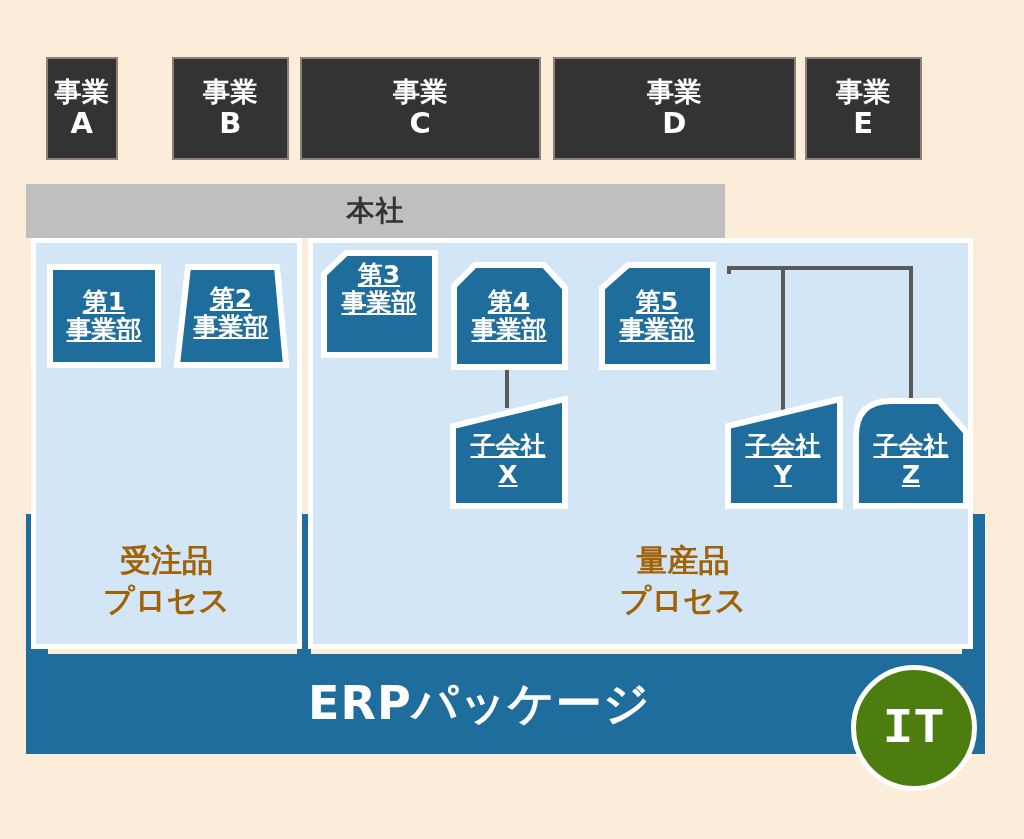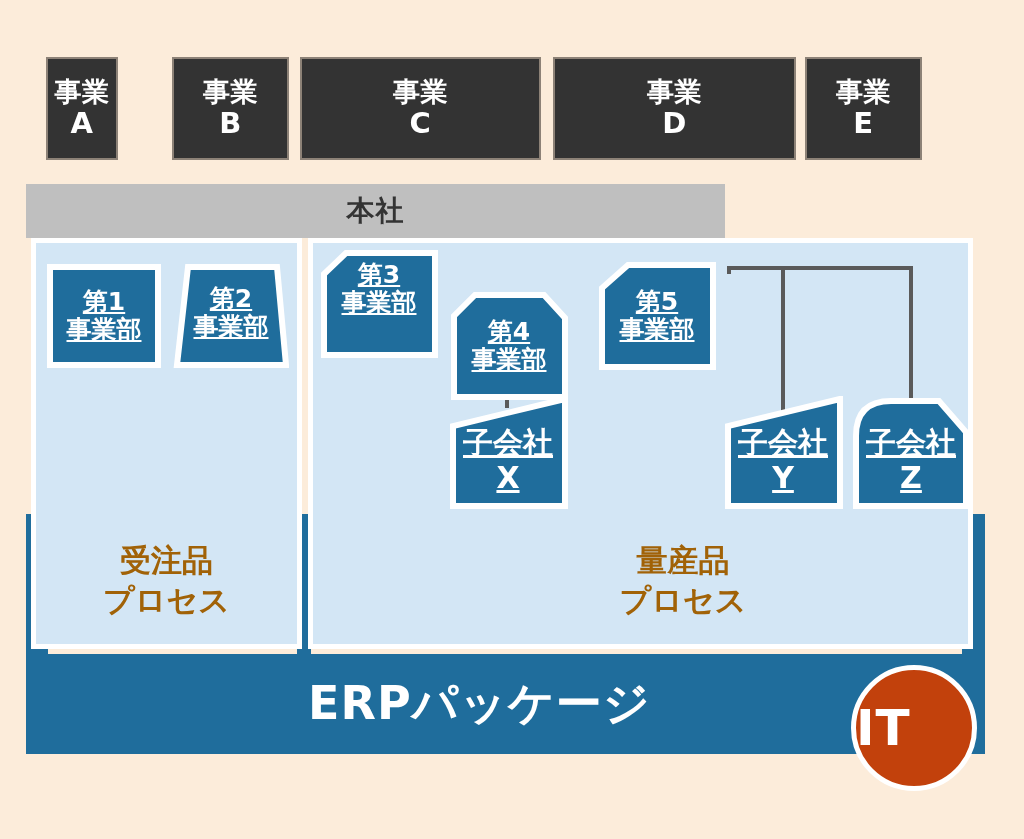--- a/index.html
+++ b/index.html
@@ -81,29 +81,31 @@
   #erp-label {
     color: #ffffff;
     font-weight: bold;
     font-size: 46px;
     letter-spacing: 1px;
     margin-right: 52px;
   }
   #it-badge {
     position: absolute;
     border-radius: 50%;
-    background: #c2410c;
+    background: #4d7c0f;
     border: 5px solid #ffffff;
     box-sizing: border-box;
     display: flex;
     align-items: center;
+    justify-content: center;
     color: #ffffff;
     font-weight: bold;
     font-size: 50px;
     letter-spacing: 1px;
+    font-family: Liberation Mono, monospace;
   }
 
   
   .unit {
     position: absolute;
   }
   .unit svg { display: block; }
   .unit .unit-text {
     position: absolute;
     left: 0; top: 0; right: 0; bottom: 0;
@@ -112,21 +114,21 @@
     align-items: center;
     justify-content: center;
     color: #ffffff;
     font-weight: bold;
     font-size: 25px;
     line-height: 1.14;
     text-align: center;
     pointer-events: none;
     text-decoration: underline;
   }
-  .unit .unit-text.sub-unit { font-size: 30px; }
+  .unit .unit-text.sub-unit { font-size: 25px; }
   .unit .unit-text .ln2 { letter-spacing: 0px; }
 
   
   .conn {
     position: absolute;
     background: #5a5a5a;
   }
 </style>
 </head>
 <body>
@@ -202,21 +204,21 @@
   <div class="unit" style="left:320px; top:250px; width:118px; height:78px;">
     <svg width="118" height="108" viewBox="0 0 118 108">
       <polygon points="26,3 115,3 115,105 4,105 4,24" fill="#1f6d9c" stroke="#ffffff" stroke-width="6"></polygon>
     </svg>
     <div class="unit-text">
       <span>第3</span>
       <span class="ln2">事業部</span>
     </div>
   </div>
 
-  <div class="unit" style="left:450px; top:262px; width:118px; height:108px;margin-top:30px;">
+  <div class="unit" style="left:450px; top:262px; width:118px; height:108px;">
     <svg width="118" height="108" viewBox="0 0 118 108">
       <polygon points="25,3 94,3 115,26 115,105 4,105 4,24" fill="#1f6d9c" stroke="#ffffff" stroke-width="6"></polygon>
     </svg>
     <div class="unit-text">
       <span>第4</span>
       <span class="ln2">事業部</span>
     </div>
   </div>
 
   <div class="unit" style="left:598px; top:262px; width:118px; height:108px;">

